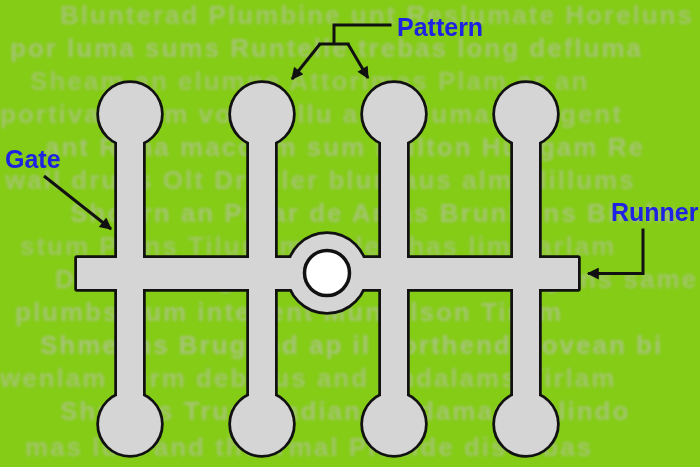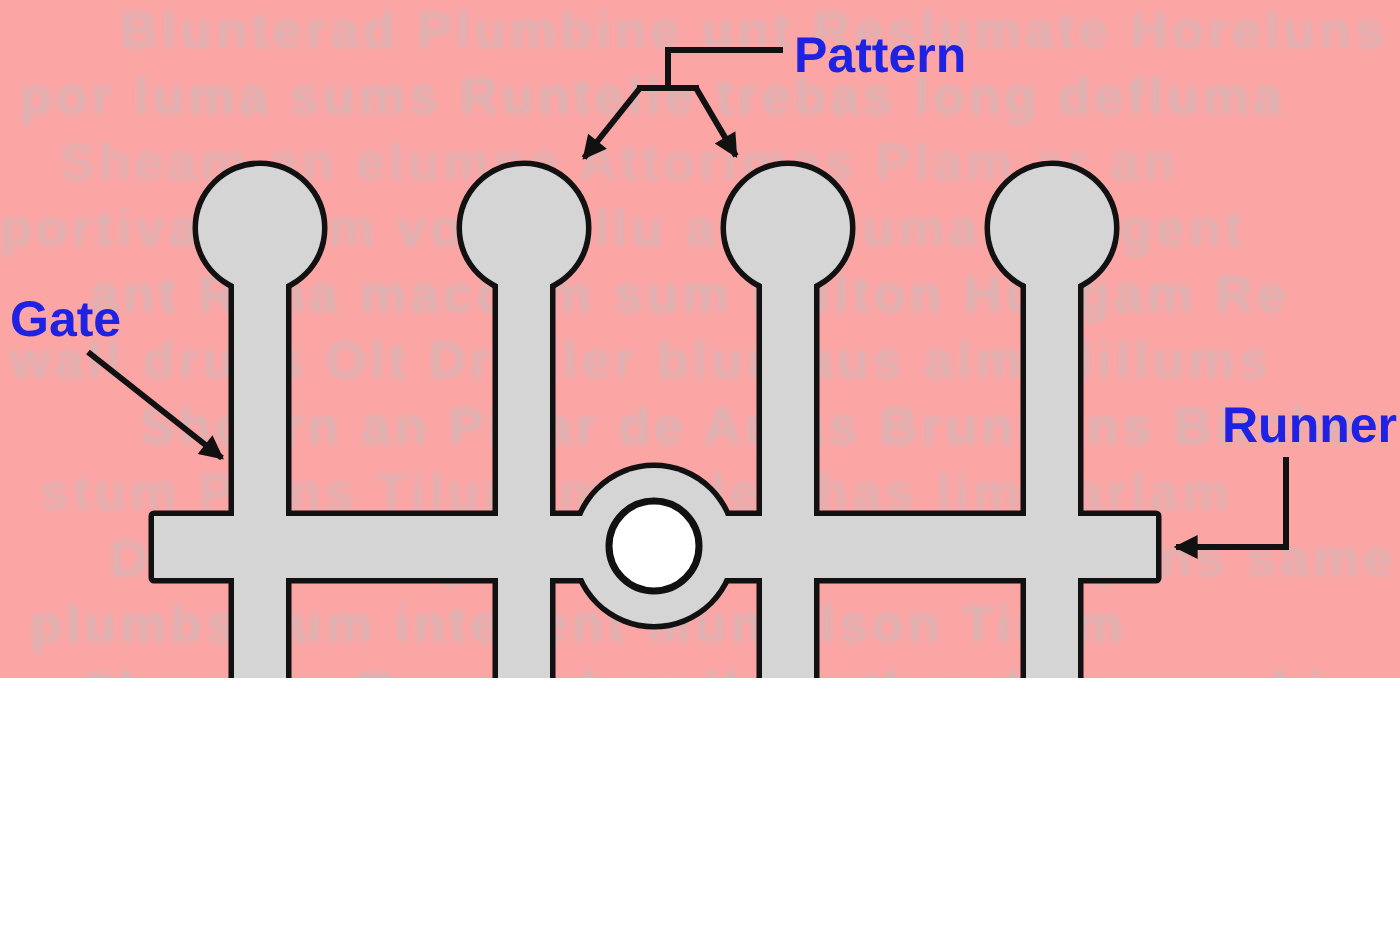--- a/index.html
+++ b/index.html
@@ -1,20 +1,20 @@
 <!DOCTYPE html>
 <html><head>
 <meta charset="utf-8">
 <style>
   html,body{margin:0;padding:0;background:#ffffff;}
   .stage{
     position:relative;
-    width:700px;height:339px;
+    width:700px;height:467px;
     overflow:hidden;
-    background:#fca5a5;
+    background:#84cc16;
     font-family:"Liberation Sans", sans-serif;
   }
   .ghost-layer{
     position:absolute;inset:0;
     pointer-events:none;
   }
   .ghost-line{
     position:absolute;
     white-space:nowrap;
     font-weight:bold;

